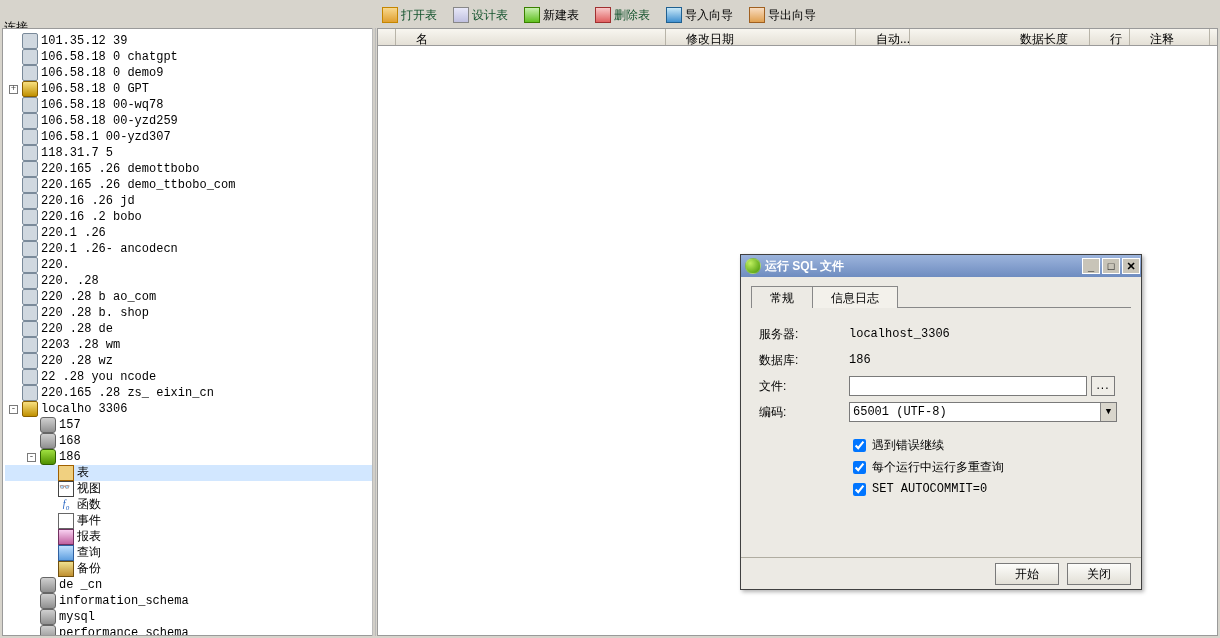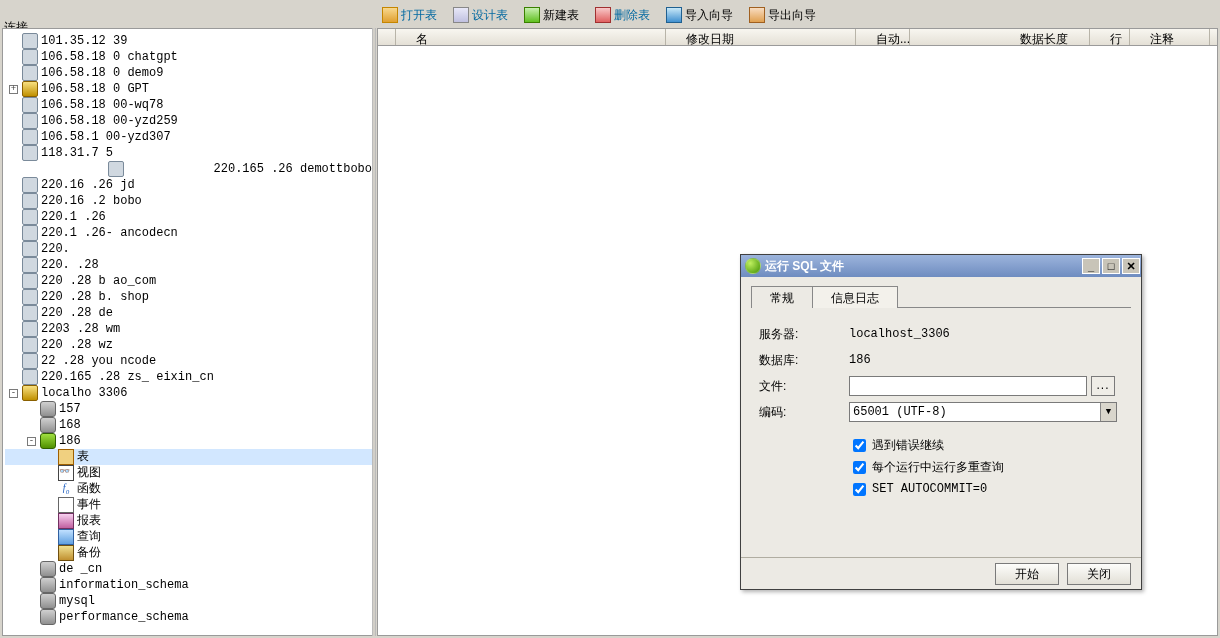--- a/index.html
+++ b/index.html
@@ -18,21 +18,21 @@
     position: absolute;
     left: 376px; top: 4px;
     height: 22px;
     display: flex; align-items: center;
     gap: 4px;
   }
   .tbtn {
     display: flex; align-items: center;
     padding: 0 6px;
     height: 22px;
-    color: #0369a1;
+    color: #14532d;
     cursor: default;
   }
   .tbtn.black { color: #000; }
   .tbtn .ic { width: 16px; height: 16px; margin-right: 3px; display:inline-block; }
   .ic-open { background: linear-gradient(#f8d88e,#e0a030); border:1px solid #c58600; }
   .ic-design { background: linear-gradient(#e8e8f8,#c0c0e0); border:1px solid #888; }
   .ic-new { background: linear-gradient(#c8f0b0,#60c020); border:1px solid #3a8000; }
   .ic-del { background: linear-gradient(#f8c8c8,#e06060); border:1px solid #a03030; }
   .ic-imp { background: linear-gradient(#c8e8f8,#4090d0); border:1px solid #206090; }
   .ic-exp { background: linear-gradient(#f8dcc0,#e0a050); border:1px solid #a06020; }
@@ -213,24 +213,29 @@
       <div class="tn" style="padding-left: 4px;">
         <span class="spacer"></span>
         <span class="ci ci-server"></span>
         <span class="graylbl">106.58.1    00-yzd307</span>
       </div>
       <div class="tn" style="padding-left: 4px;">
         <span class="spacer"></span>
         <span class="ci ci-server"></span>
         <span class="graylbl">118.31.7     5</span>
       </div>
-      <div class="tn" style="padding-left: 4px; justify-content: space-between;">
+      <div class="tn" style="padding-left: 4px;">
         <span class="spacer"></span>
         <span class="ci ci-server"></span>
         <span class="graylbl">220.165    .26  demottbobo</span>
+      </div>
+      <div class="tn" style="padding-left: 4px;">
+        <span class="spacer"></span>
+        <span class="ci ci-server"></span>
+        <span class="graylbl">220.165    .26 demo_ttbobo_com</span>
       </div>
       <div class="tn" style="padding-left: 4px;">
         <span class="spacer"></span>
         <span class="ci ci-server"></span>
         <span class="graylbl">220.16    .26 jd</span>
       </div>
       <div class="tn" style="padding-left: 4px;">
         <span class="spacer"></span>
         <span class="ci ci-server"></span>
         <span class="graylbl">220.16   .2   bobo</span>

